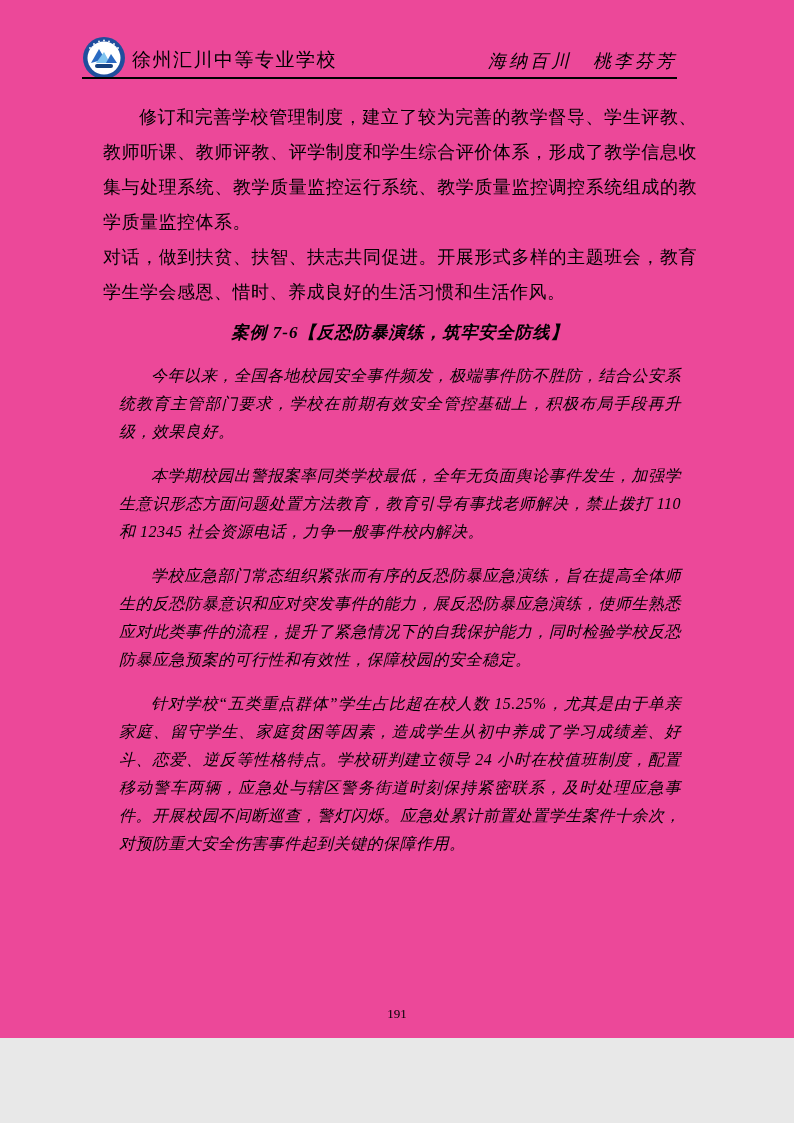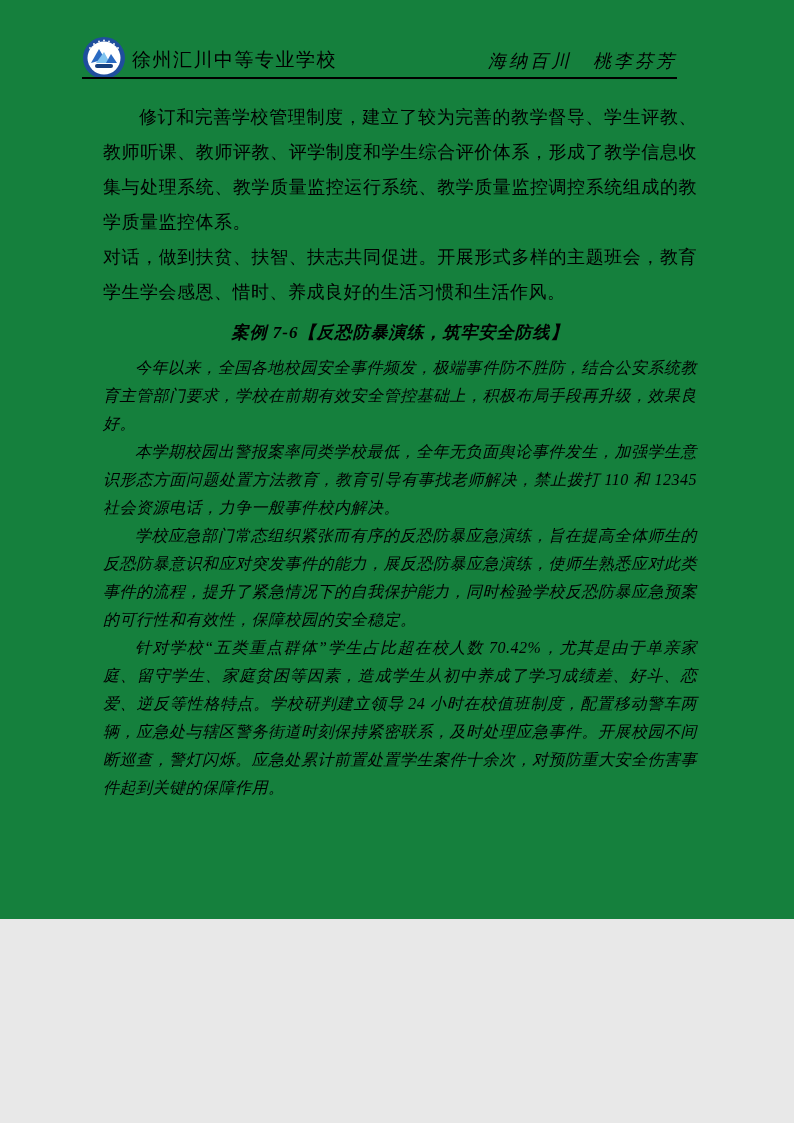--- a/index.html
+++ b/index.html
@@ -1,20 +1,20 @@
 <!DOCTYPE html>
 <html><head>
 <meta charset="utf-8">
 <style>
   html, body { margin: 0; padding: 0; background: #e8e8e8; }
   .page {
     position: relative;
-    width: 794px; height: 919px;
+    width: 794px; height: 1038px;
     margin: 0 auto;
-    background: #15803d;
+    background: #ec4899;
     font-family: "Liberation Serif", serif;
     color: #000000;
     overflow: hidden;
   }
   
   .header {
     position: absolute;
     left: 82px; top: 36px;
     width: 595px; height: 44px;
   }
@@ -57,21 +57,21 @@
   .case-title {
     margin: 10px 0 8px 0;
     font-size: 17px;
     line-height: 26px;
     font-weight: bold;
     font-style: italic;
     text-align: center;
     letter-spacing: 1px;
   }
   .case-para {
-    margin: 0;
+    margin: 16px;
     font-size: 16px;
     line-height: 28px;
     font-style: italic;
     text-align: justify;
     text-indent: 2em;
     letter-spacing: 0.5px;
   }
   
   .page-number {
     position: absolute;
@@ -115,18 +115,18 @@
 
   <div class="content">
     <p class="para indent">修订和完善学校管理制度，建立了较为完善的教学督导、学生评教、教师听课、教师评教、评学制度和学生综合评价体系，形成了教学信息收集与处理系统、教学质量监控运行系统、教学质量监控调控系统组成的教学质量监控体系。</p>
     <p class="para">对话，做到扶贫、扶智、扶志共同促进。开展形式多样的主题班会，教育学生学会感恩、惜时、养成良好的生活习惯和生活作风。</p>
 
     <p class="case-title">案例 7-6【反恐防暴演练，筑牢安全防线】</p>
 
     <p class="case-para">今年以来，全国各地校园安全事件频发，极端事件防不胜防，结合公安系统教育主管部门要求，学校在前期有效安全管控基础上，积极布局手段再升级，效果良好。</p>
     <p class="case-para">本学期校园出警报案率同类学校最低，全年无负面舆论事件发生，加强学生意识形态方面问题处置方法教育，教育引导有事找老师解决，禁止拨打 110 和 12345 社会资源电话，力争一般事件校内解决。</p>
     <p class="case-para">学校应急部门常态组织紧张而有序的反恐防暴应急演练，旨在提高全体师生的反恐防暴意识和应对突发事件的能力，展反恐防暴应急演练，使师生熟悉应对此类事件的流程，提升了紧急情况下的自我保护能力，同时检验学校反恐防暴应急预案的可行性和有效性，保障校园的安全稳定。</p>
-    <p class="case-para">针对学校“五类重点群体”学生占比超在校人数 70.42%，尤其是由于单亲家庭、留守学生、家庭贫困等因素，造成学生从初中养成了学习成绩差、好斗、恋爱、逆反等性格特点。学校研判建立领导 24 小时在校值班制度，配置移动警车两辆，应急处与辖区警务街道时刻保持紧密联系，及时处理应急事件。开展校园不间断巡查，警灯闪烁。应急处累计前置处置学生案件十余次，对预防重大安全伤害事件起到关键的保障作用。</p>
+    <p class="case-para">针对学校“五类重点群体”学生占比超在校人数 15.25%，尤其是由于单亲家庭、留守学生、家庭贫困等因素，造成学生从初中养成了学习成绩差、好斗、恋爱、逆反等性格特点。学校研判建立领导 24 小时在校值班制度，配置移动警车两辆，应急处与辖区警务街道时刻保持紧密联系，及时处理应急事件。开展校园不间断巡查，警灯闪烁。应急处累计前置处置学生案件十余次，对预防重大安全伤害事件起到关键的保障作用。</p>
   </div>
 
   <div class="page-number">191</div>
 
 </div>
 
 </body></html>

